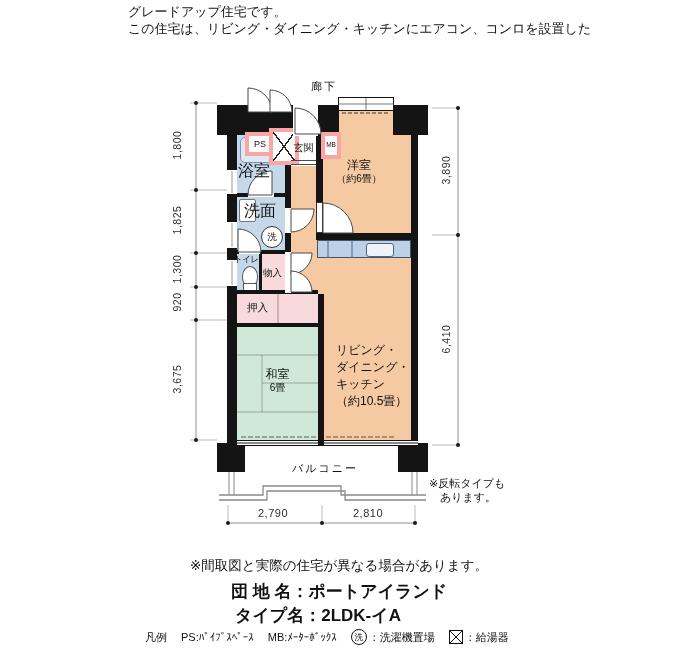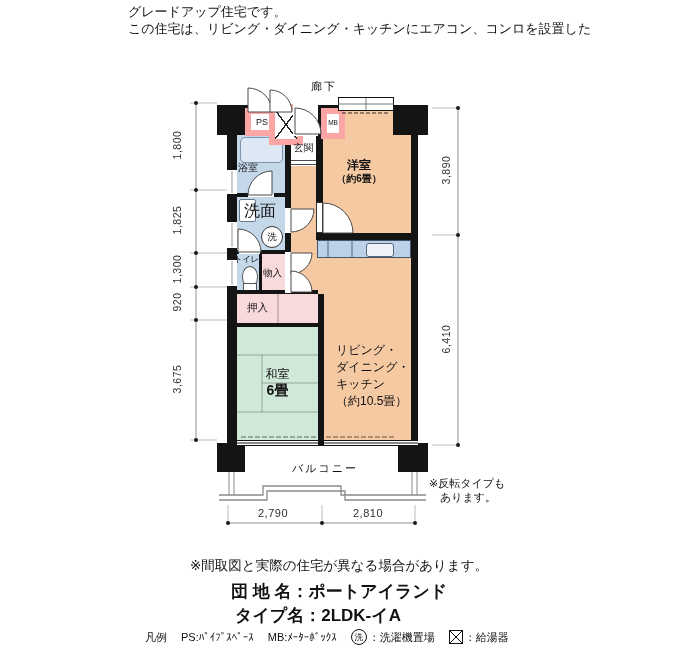--- a/index.html
+++ b/index.html
@@ -6,23 +6,23 @@
   .stage{position:relative;width:700px;height:650px;background:#fff;overflow:hidden;
          font-family:"Liberation Sans","DejaVu Sans",sans-serif;color:#111;}
   
   .room{position:absolute;z-index:1;}
   .dots{background-image:radial-gradient(rgba(0,0,0,0.09) 0.8px, transparent 0.9px);
         background-size:3px 3px;}
   
   .wall{position:absolute;background:#141414;z-index:3;}
   
   .punch{position:absolute;background:#fff;z-index:4;}
-  .wbox{position:absolute;background:#fff;border:6px solid #fca5a5;z-index:4;
+  .wbox{position:absolute;background:#fff;border:4px solid #fca5a5;z-index:4;
         display:flex;align-items:center;justify-content:center;
-        font-size:9px;line-height:1;color:#111;}
+        font-size:9px;line-height:1;color:#111;margin-top:24px;}
   .xbox{background:
       linear-gradient(to bottom right, transparent calc(50% - 0.7px), #222 calc(50% - 0.7px), #222 calc(50% + 0.7px), transparent calc(50% + 0.7px)),
       linear-gradient(to bottom left,  transparent calc(50% - 0.7px), #222 calc(50% - 0.7px), #222 calc(50% + 0.7px), transparent calc(50% + 0.7px)),
       #fff;}
   .fixture{position:absolute;z-index:2;}
   svg.overlay{position:absolute;left:0;top:0;z-index:5;pointer-events:none;}
   .lbl{position:absolute;z-index:6;color:#111;white-space:nowrap;line-height:1.15;}
   .center{text-align:center;}
   .dim{font-size:10.5px;color:#2f2f2f;letter-spacing:0.5px;}
   .vdim{width:60px;text-align:center;transform:rotate(-90deg);}
@@ -185,32 +185,32 @@
         <circle cx="458" cy="235" r="2"></circle>
         <circle cx="458" cy="445" r="2"></circle>
       <circle cx="228" cy="523" r="2"></circle>
         <circle cx="322" cy="523" r="2"></circle>
         <circle cx="415" cy="523" r="2"></circle>
     </g>
   </svg>
 
   <div class="lbl" style="left:311px;top:80px;font-size:11px;letter-spacing:2px;">廊下</div>
   <div class="lbl" style="left:291px;top:142px;width:25px;font-size:10px;text-align:center;">玄関</div>
-  <div class="lbl center" style="left:323px;top:159px;width:72px;font-size:12px;font-weight:bold;">
+  <div class="lbl center" style="left:323px;top:159px;width:72px;font-size:12px;">
     <div>洋室</div>
     <div style="font-size:10px;">（約6畳）</div>
   </div>
-  <div class="lbl" style="left:238px;top:162px;font-size:10px;">浴室</div>
+  <div class="lbl" style="left:238px;top:162px;font-size:16px;">浴室</div>
   <div class="lbl" style="left:244px;top:202px;font-size:16px;">洗面</div>
   <div class="lbl" style="left:234px;top:255px;font-size:8.5px;letter-spacing:-0.5px;">トイレ</div>
   <div class="lbl" style="left:263px;top:268px;font-size:9.5px;">物入</div>
   <div class="lbl" style="left:247px;top:301px;font-size:10.5px;">押入</div>
   <div class="lbl center" style="left:237px;top:368px;width:81px;font-size:12px;">
     <div>和室</div>
-    <div style="font-size:14px;font-weight:bold;">6畳</div>
+    <div style="font-size:10px;">6畳</div>
   </div>
   <div class="lbl" style="left:336px;top:330px;font-size:12px;line-height:17px;margin-top:12px;">
     <div>リビング・</div>
     <div>ダイニング・</div>
     <div>キッチン</div>
     <div>（約10.5畳）</div>
   </div>
   <div class="lbl" style="left:292px;top:462px;font-size:11px;letter-spacing:2px;">バルコニー</div>
 
   <div class="lbl" style="left:429px;top:476px;font-size:11px;line-height:14px;">

